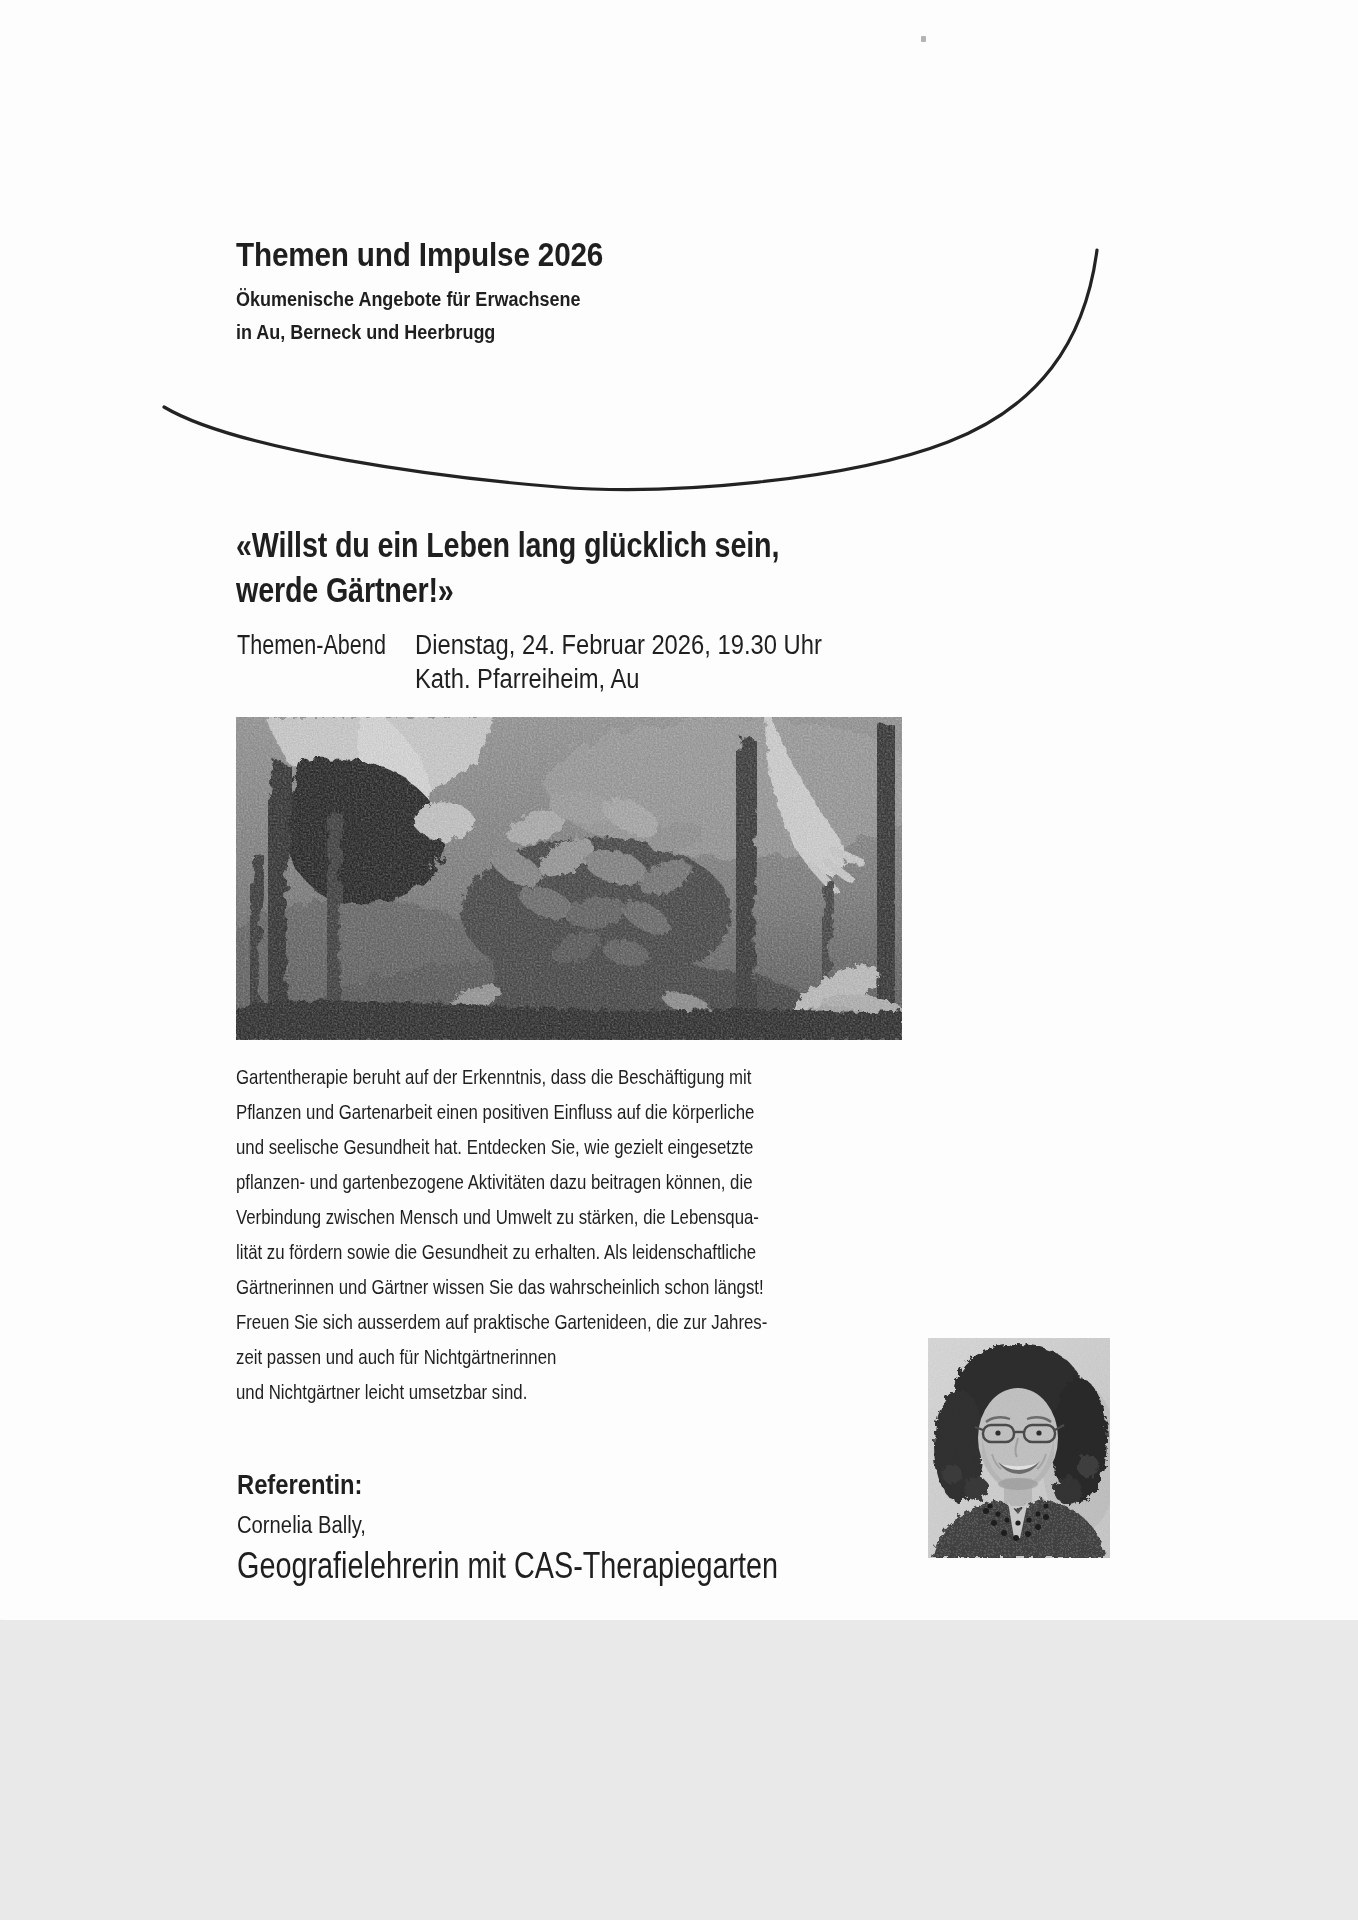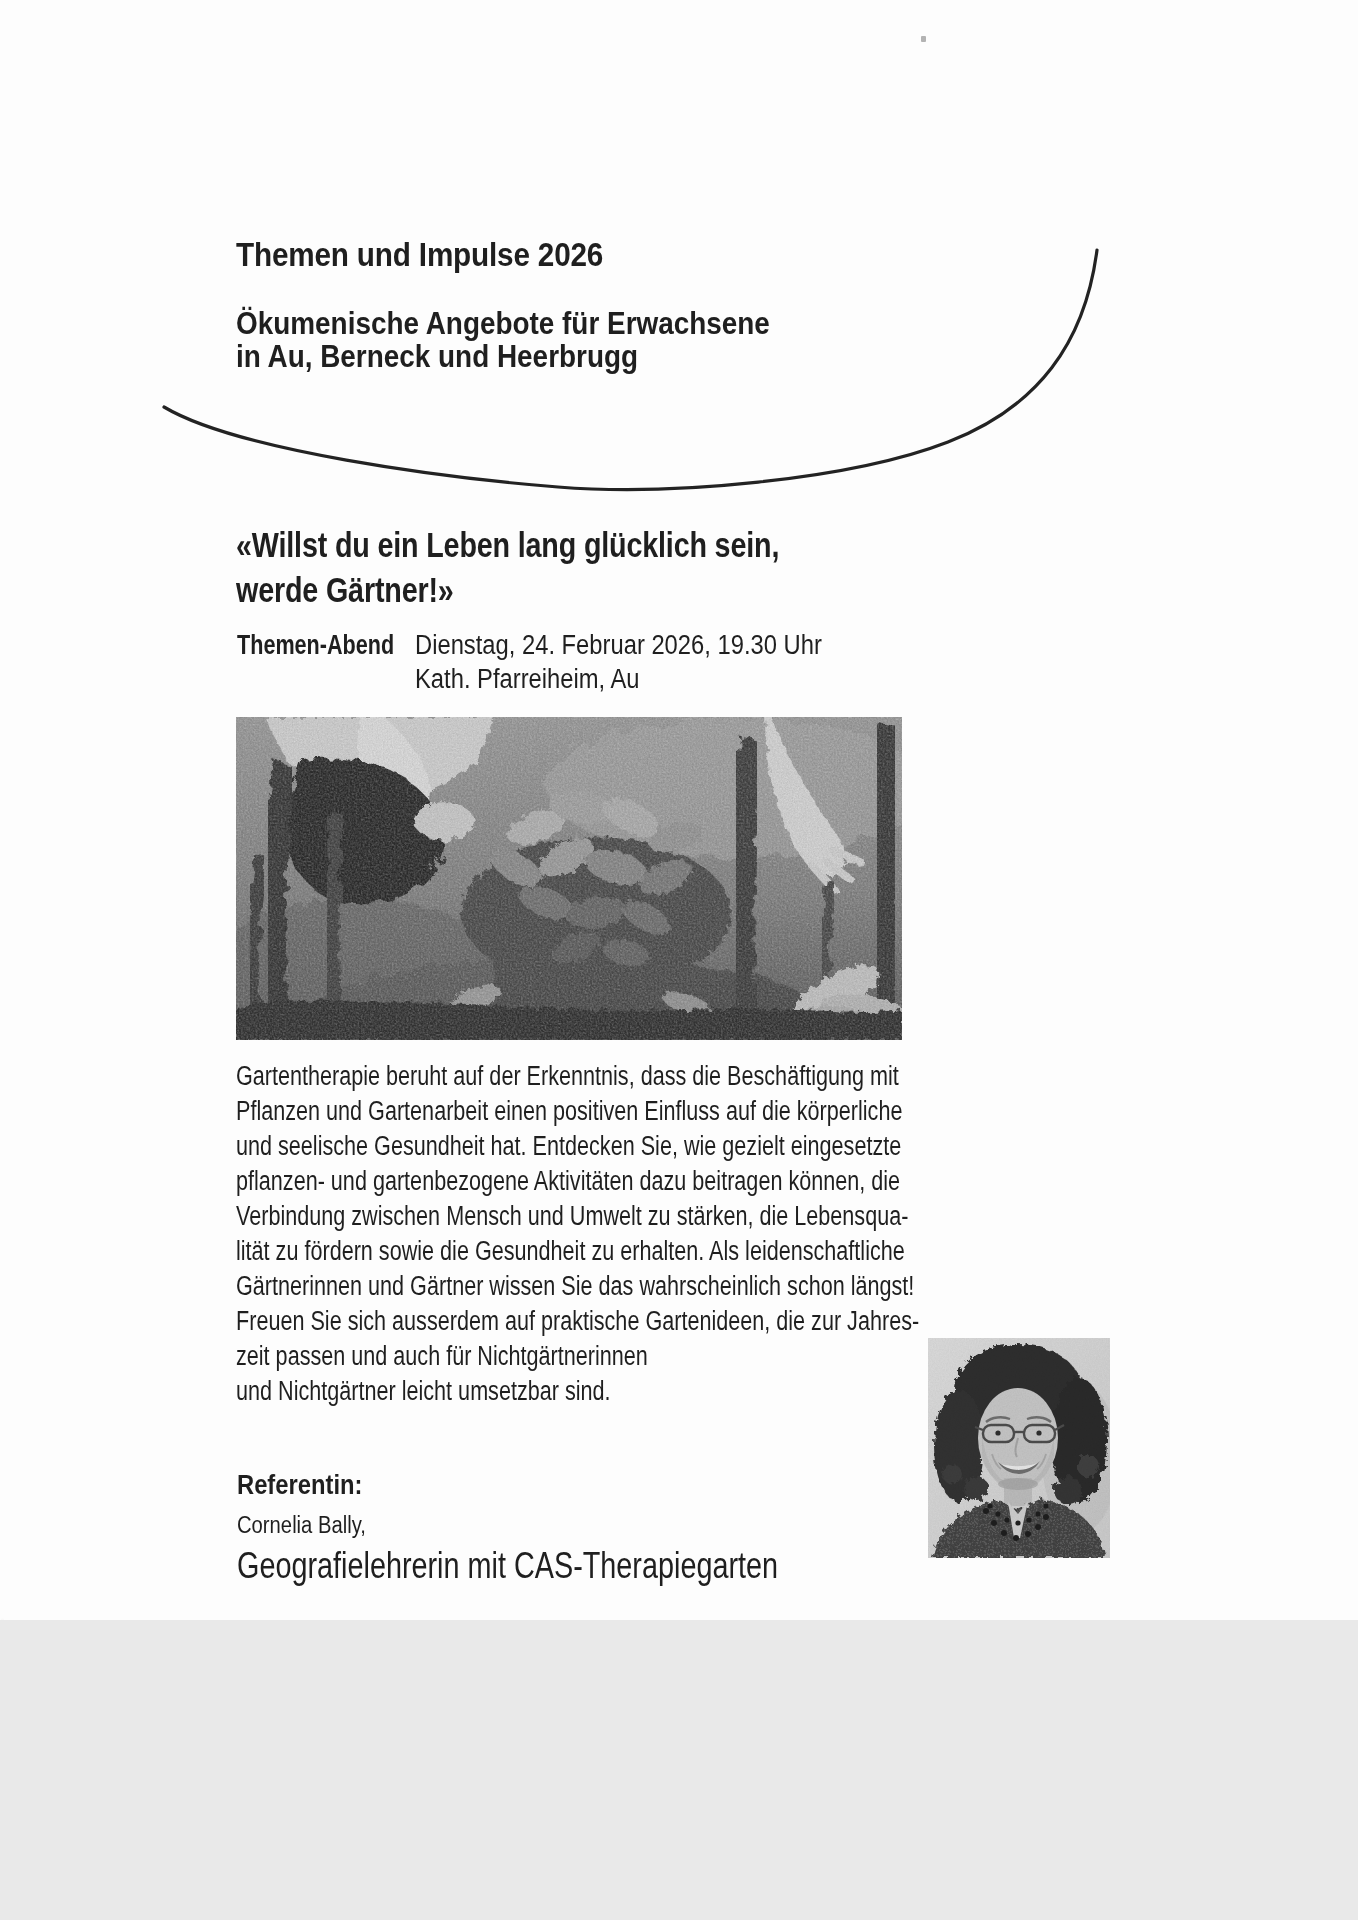--- a/index.html
+++ b/index.html
@@ -30,50 +30,49 @@
 
   .hdr-title {
     position: absolute;
     left: 236px; top: 236px;
     font-size: 33px; font-weight: bold;
     letter-spacing: -0.2px;
   }
   .hdr-sub {
     position: absolute;
     left: 236px; top: 283px;
-    font-size: 31px; font-weight: bold;
+    font-size: 20px; font-weight: bold;
     line-height: 33px;
-    margin-top: 24px;
   }
 
   .evt-title {
     position: absolute;
     left: 236px; top: 522px;
     font-size: 35px; font-weight: bold;
     line-height: 45px;
     letter-spacing: -0.2px;
   }
 
   .evt-row { position: absolute; left: 237px; top: 628px; font-size: 27px; }
-  .evt-label { position: absolute; left: 0; top: 2px; font-weight: bold; }
+  .evt-label { position: absolute; left: 0; top: 2px; font-weight: normal; }
   .evt-val  { position: absolute; left: 178px; top: 0; font-weight: normal; line-height: 34px; }
 
   .photo-garden {
     position: absolute;
     left: 236px; top: 717px;
     width: 666px; height: 323px;
     overflow: hidden;
     background: #8a8a8a;
   }
   .photo-garden svg { display: block; width: 100%; height: 100%; }
 
   .body-text {
     position: absolute;
     left: 236px; top: 1059px;
-    font-size: 27px;
+    font-size: 21px;
     line-height: 35px;
   }
   .body-text .bl { height: 35px; }
 
   .spk-label {
     position: absolute;
     left: 237px; top: 1470px;
     font-size: 27px; font-weight: bold;
   }
   .spk-name {

